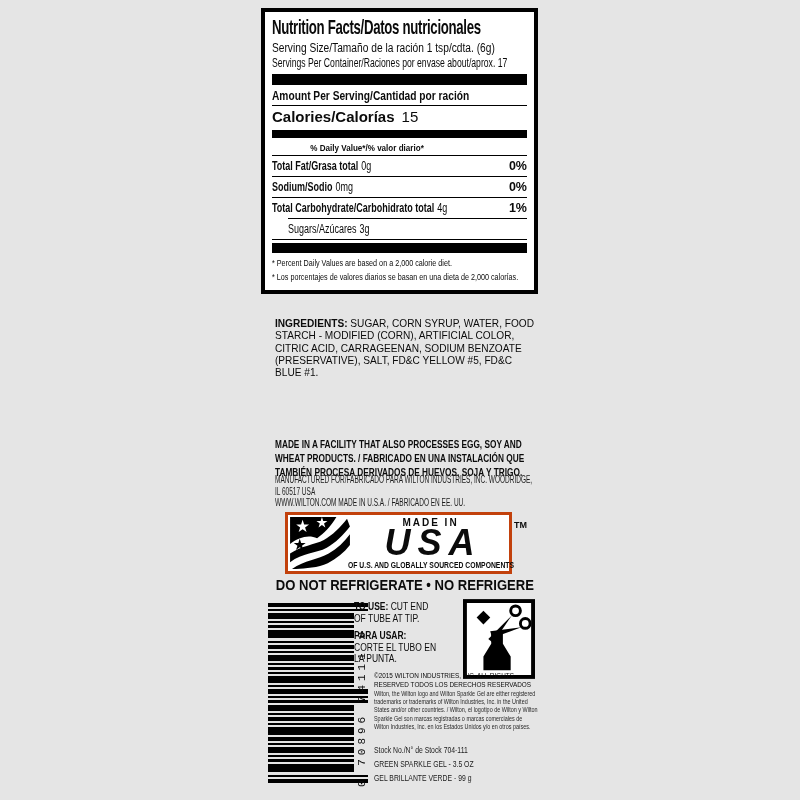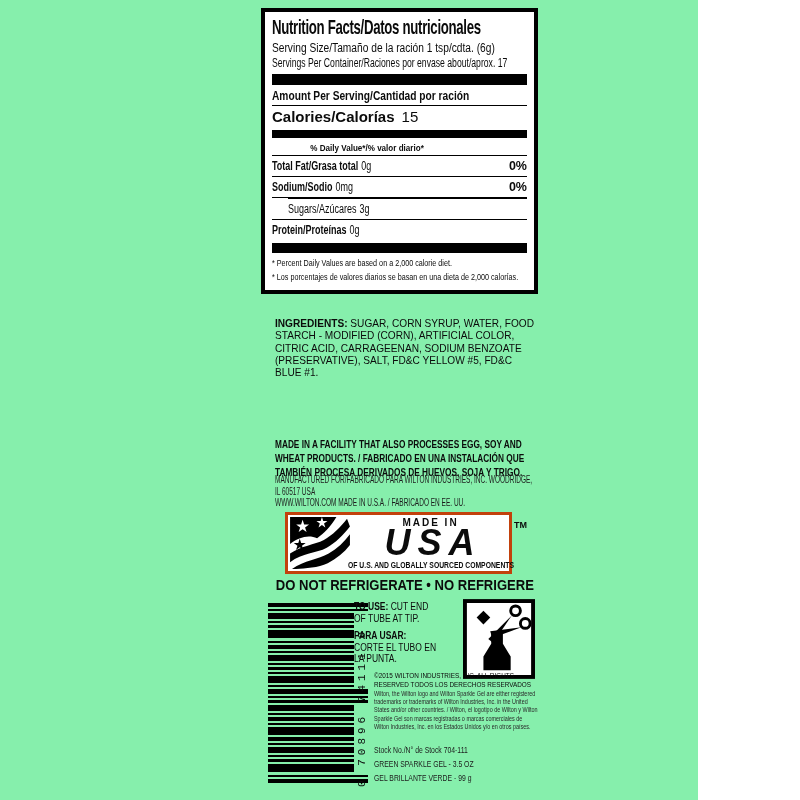--- a/index.html
+++ b/index.html
@@ -1,16 +1,16 @@
 <!DOCTYPE html>
 <html><head>
 <meta charset="utf-8">
 <style>
   html,body{margin:0;padding:0;background:#fff;}
-  .page{position:relative;width:698px;height:800px;background:#86efac;overflow:hidden;
+  .page{position:relative;width:800px;height:800px;background:#e5e5e5;overflow:hidden;
         font-family:"Liberation Sans","DejaVu Sans",sans-serif;color:#0b0b0b;}
   
   .cx63{transform:scaleX(.63);transform-origin:0 50%;white-space:nowrap;display:block;}
   .cx72{transform:scaleX(.72);transform-origin:0 50%;white-space:nowrap;display:block;}
   .cx80{transform:scaleX(.80);transform-origin:0 50%;white-space:nowrap;display:block;}
   .cx85{transform:scaleX(.85);transform-origin:0 50%;white-space:nowrap;display:block;}
   .wrap88{transform:scaleX(.88);transform-origin:0 0;width:113.6%;display:block;}
   .wrap72{transform:scaleX(.72);transform-origin:0 0;width:138.9%;display:block;}
   .wrap65{transform:scaleX(.65);transform-origin:0 0;width:153.8%;display:block;}
   .wrap85{transform:scaleX(.85);transform-origin:0 0;width:117.6%;display:block;}
@@ -97,30 +97,31 @@
       <span class="dv">0%</span>
     </div>
     <div class="hl"></div>
 
     <div class="nrow">
       <span class="lab cx72"><b>Sodium/Sodio</b><span class="amt">0mg</span></span>
       <span class="dv">0%</span>
     </div>
     <div class="hl"></div>
 
+    <div class="nrow">
+      <span class="lab cx72"><b>Total Carbohydrate/Carbohidrato total</b><span class="amt">4g</span></span>
+      <span class="dv">1%</span>
+    </div>
     <div class="hl-inset"></div>
 
     <div class="nrow indent">
       <span class="lab cx72"><span>Sugars/Azúcares</span><span class="amt">3g</span></span>
     </div>
     <div class="hl"></div>
 
-    <div class="nrow">
-      <span class="lab cx72"><b>Protein/Proteínas</b><span class="amt">0g</span></span>
-    </div>
 
     <div class="bar b10"></div>
     <div class="fnote cx80">* Percent Daily Values are based on a 2,000 calorie diet.</div>
     <div class="fnote cx80" style="margin-top:0">* Los porcentajes de valores diarios se basan en una dieta de 2,000 calorías.</div>
   </div>
 
   <div class="col ing" style="top:317px">
     <span class="wrap88"><b>INGREDIENTS:</b><span> SUGAR, CORN SYRUP, WATER, FOOD STARCH - MODIFIED (CORN), ARTIFICIAL COLOR, CITRIC ACID, CARRAGEENAN, SODIUM BENZOATE (PRESERVATIVE), SALT, FD&amp;C YELLOW #5, FD&amp;C BLUE #1.</span></span>
   </div>
 

